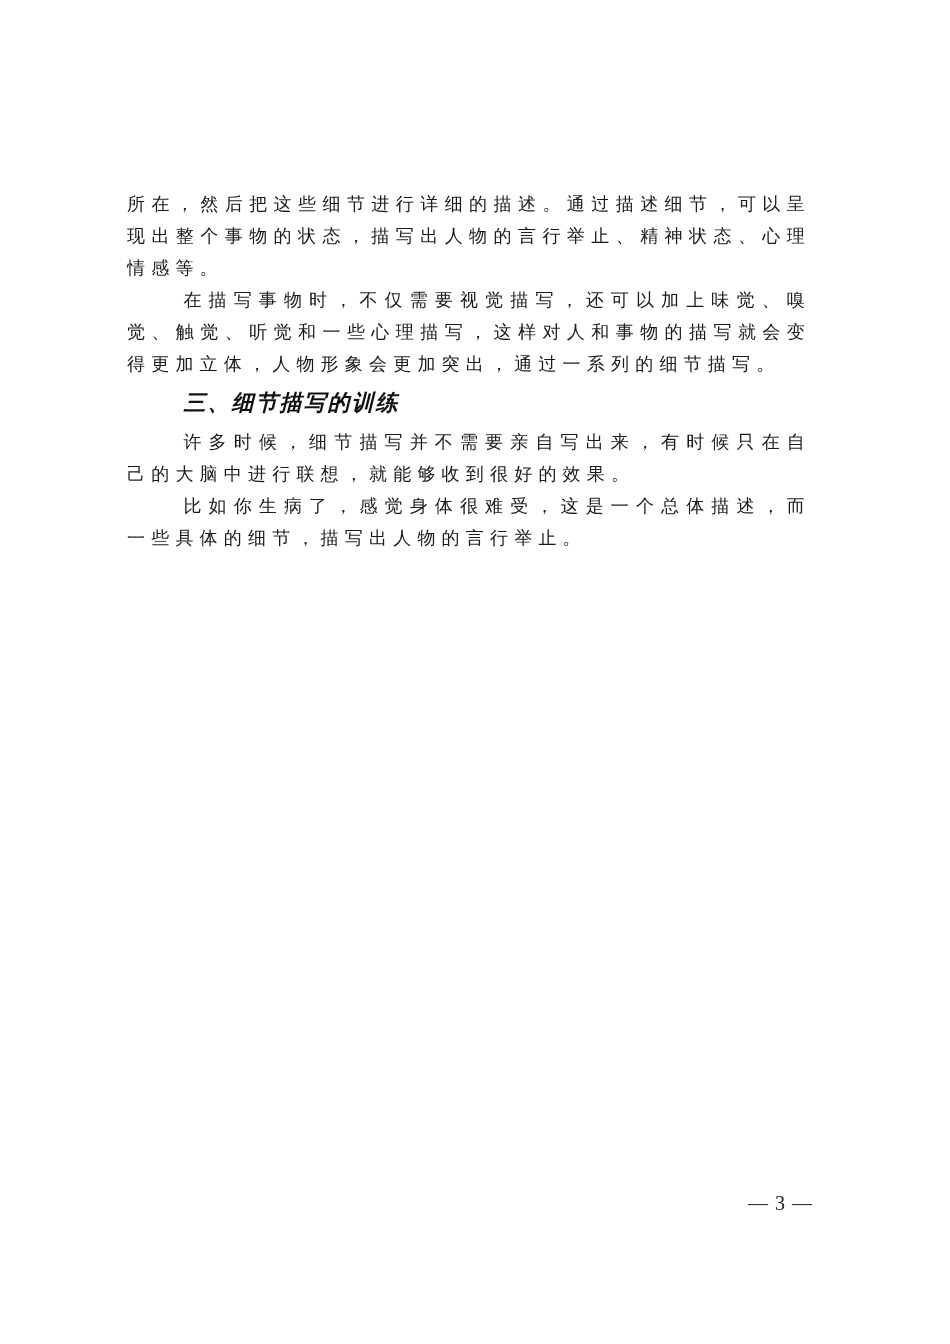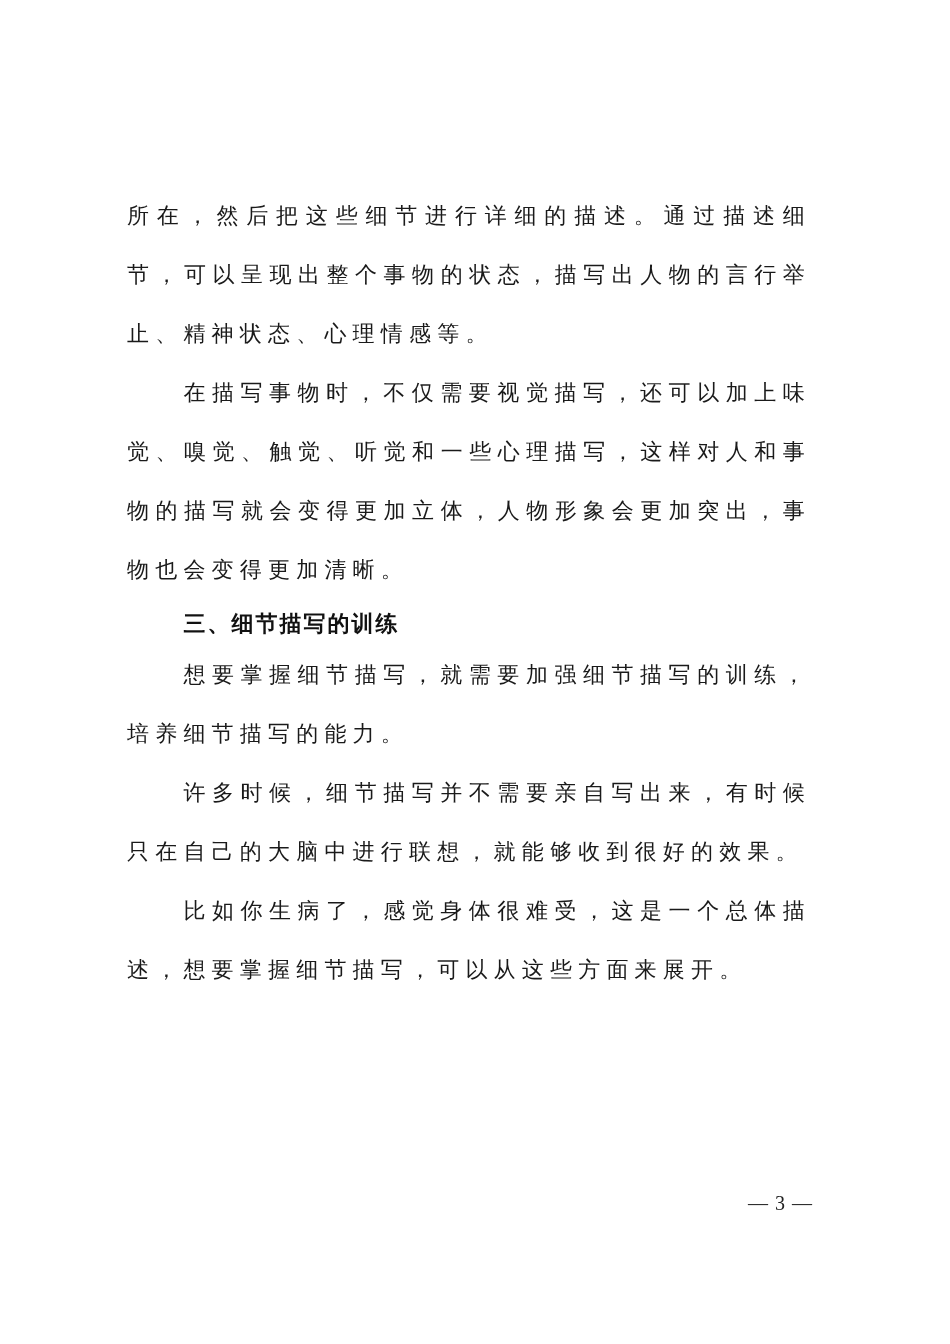--- a/index.html
+++ b/index.html
@@ -23,58 +23,57 @@
       background: #ffffff;
     }
     .text-block {
       position: absolute;
       left: 127px;
       top: 188px;
       width: 684px;
     }
     .para {
       margin: 0;
-      font-size: 22px;
-      line-height: 59px;
+      font-size: 18px;
+      line-height: 32px;
       letter-spacing: 6.2px;
       text-align: justify;
       text-align-last: left;
       word-break: break-all;
       text-indent: 56.4px;
-      font-family: Liberation Mono, monospace;
     }
     .para.no-indent {
       text-indent: 0;
     }
     .heading {
       margin: 0;
       font-family: "DejaVu Sans", "Liberation Sans", sans-serif;
       font-size: 22px;
       line-height: 46.2px;
       letter-spacing: 2px;
       text-indent: 56.4px;
       color: #111;
+      font-style: italic;
     }
     .page-number {
       position: absolute;
       left: 748px;
       top: 1192px;
       font-size: 20px;
       font-family: "Liberation Serif", "DejaVu Serif", serif;
       color: #222;
       white-space: nowrap;
       letter-spacing: 1px;
     }
   </style>
 </head>
 <body>
 
 <div class="page">
   <div class="text-block">
     <p class="para no-indent">所在，然后把这些细节进行详细的描述。通过描述细节，可以呈现出整个事物的状态，描写出人物的言行举止、精神状态、心理情感等。</p>
-    <p class="para">在描写事物时，不仅需要视觉描写，还可以加上味觉、嗅觉、触觉、听觉和一些心理描写，这样对人和事物的描写就会变得更加立体，人物形象会更加突出，事物也会变得更加清晰。</p>
+    <p class="para">在描写事物时，不仅需要视觉描写，还可以加上味觉、嗅觉、触觉、听觉和一些心理描写，这样对人和事物的描写就会变得更加立体，人物形象会更加突出，通过一系列的细节描写。</p>
     <h3 class="heading">三、细节描写的训练</h3>
-    <p class="para">想要掌握细节描写，就需要加强细节描写的训练，培养细节描写的能力。</p>
     <p class="para">许多时候，细节描写并不需要亲自写出来，有时候只在自己的大脑中进行联想，就能够收到很好的效果。</p>
-    <p class="para">比如你生病了，感觉身体很难受，这是一个总体描述，想要掌握细节描写，可以从这些方面来展开。</p>
+    <p class="para">比如你生病了，感觉身体很难受，这是一个总体描述，而一些具体的细节，描写出人物的言行举止。</p>
   </div>
   <div class="page-number">— 3 —</div>
 </div>
 
 </body></html>

